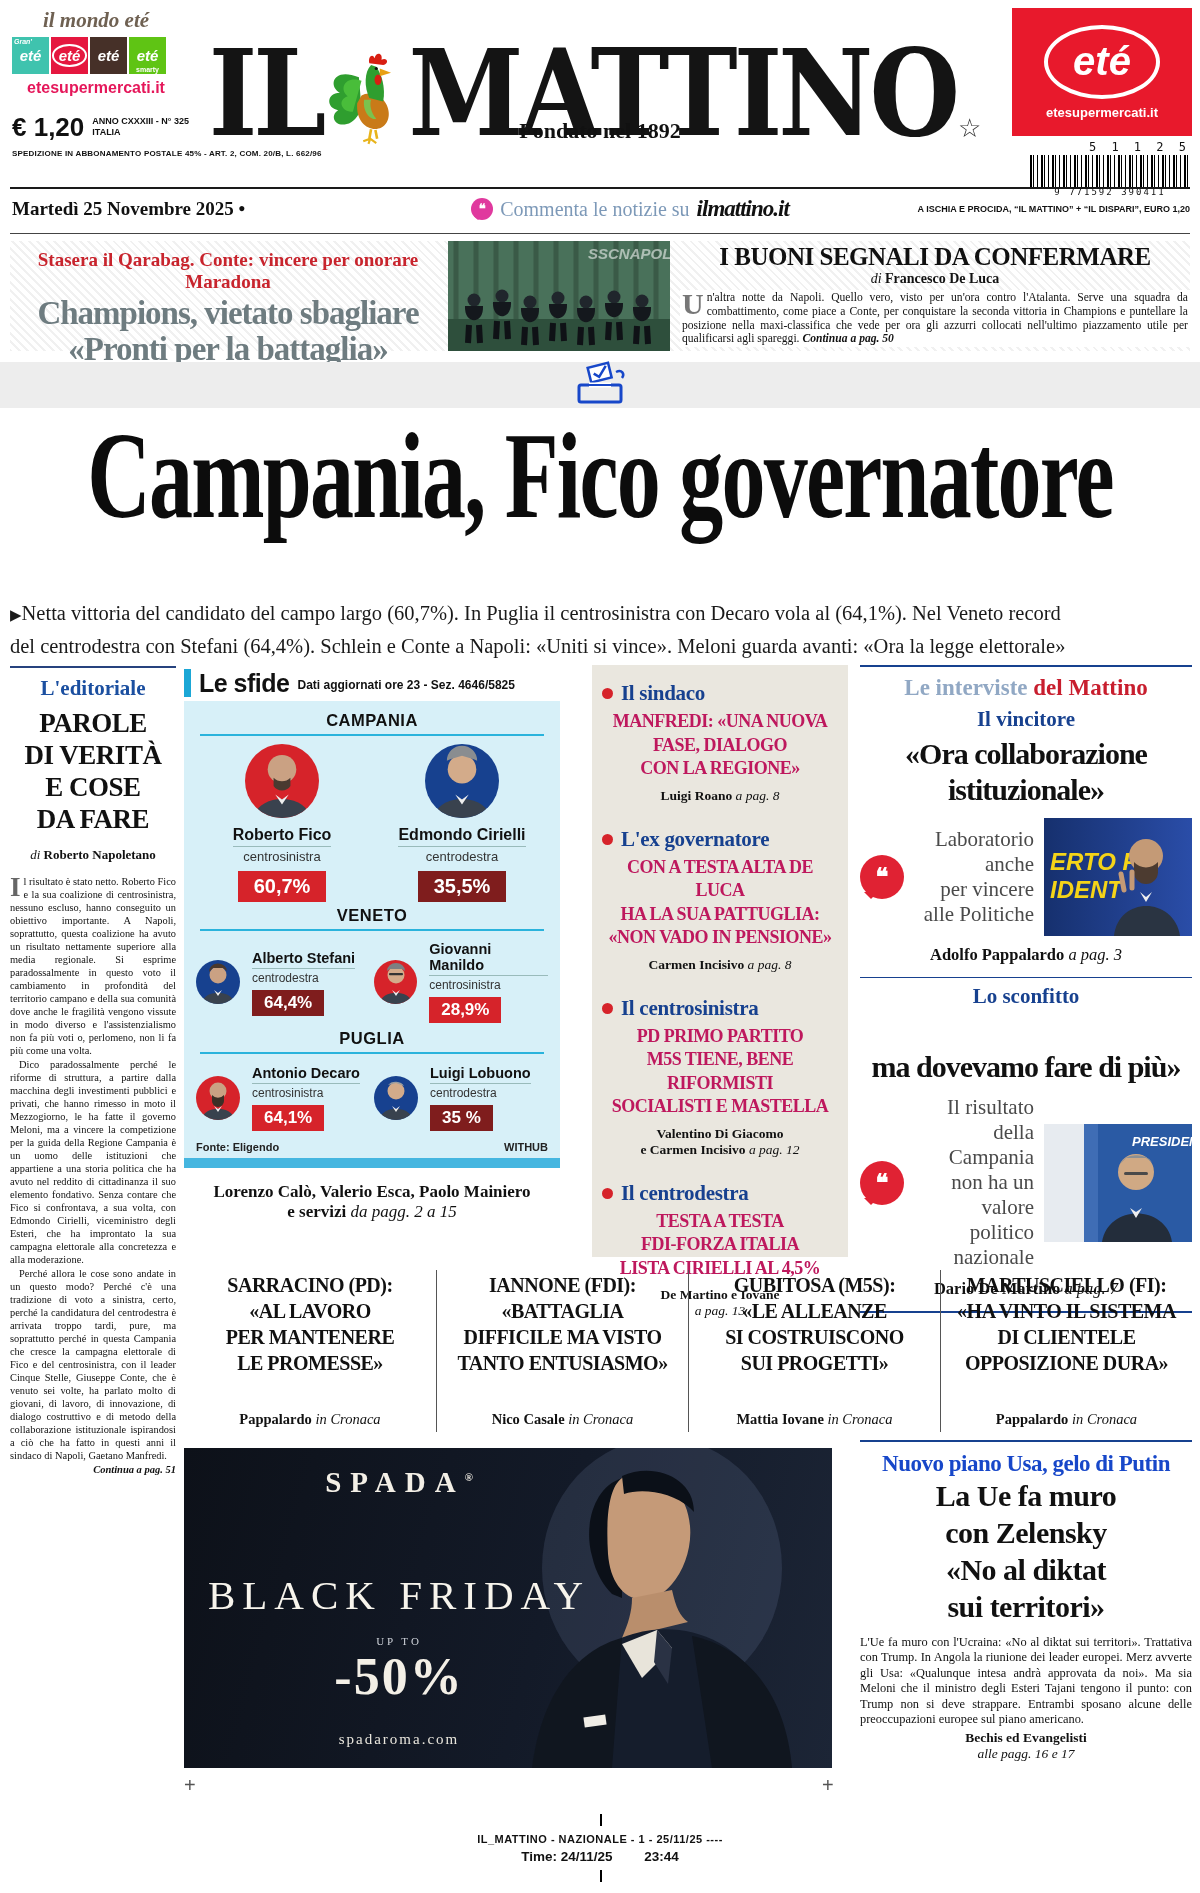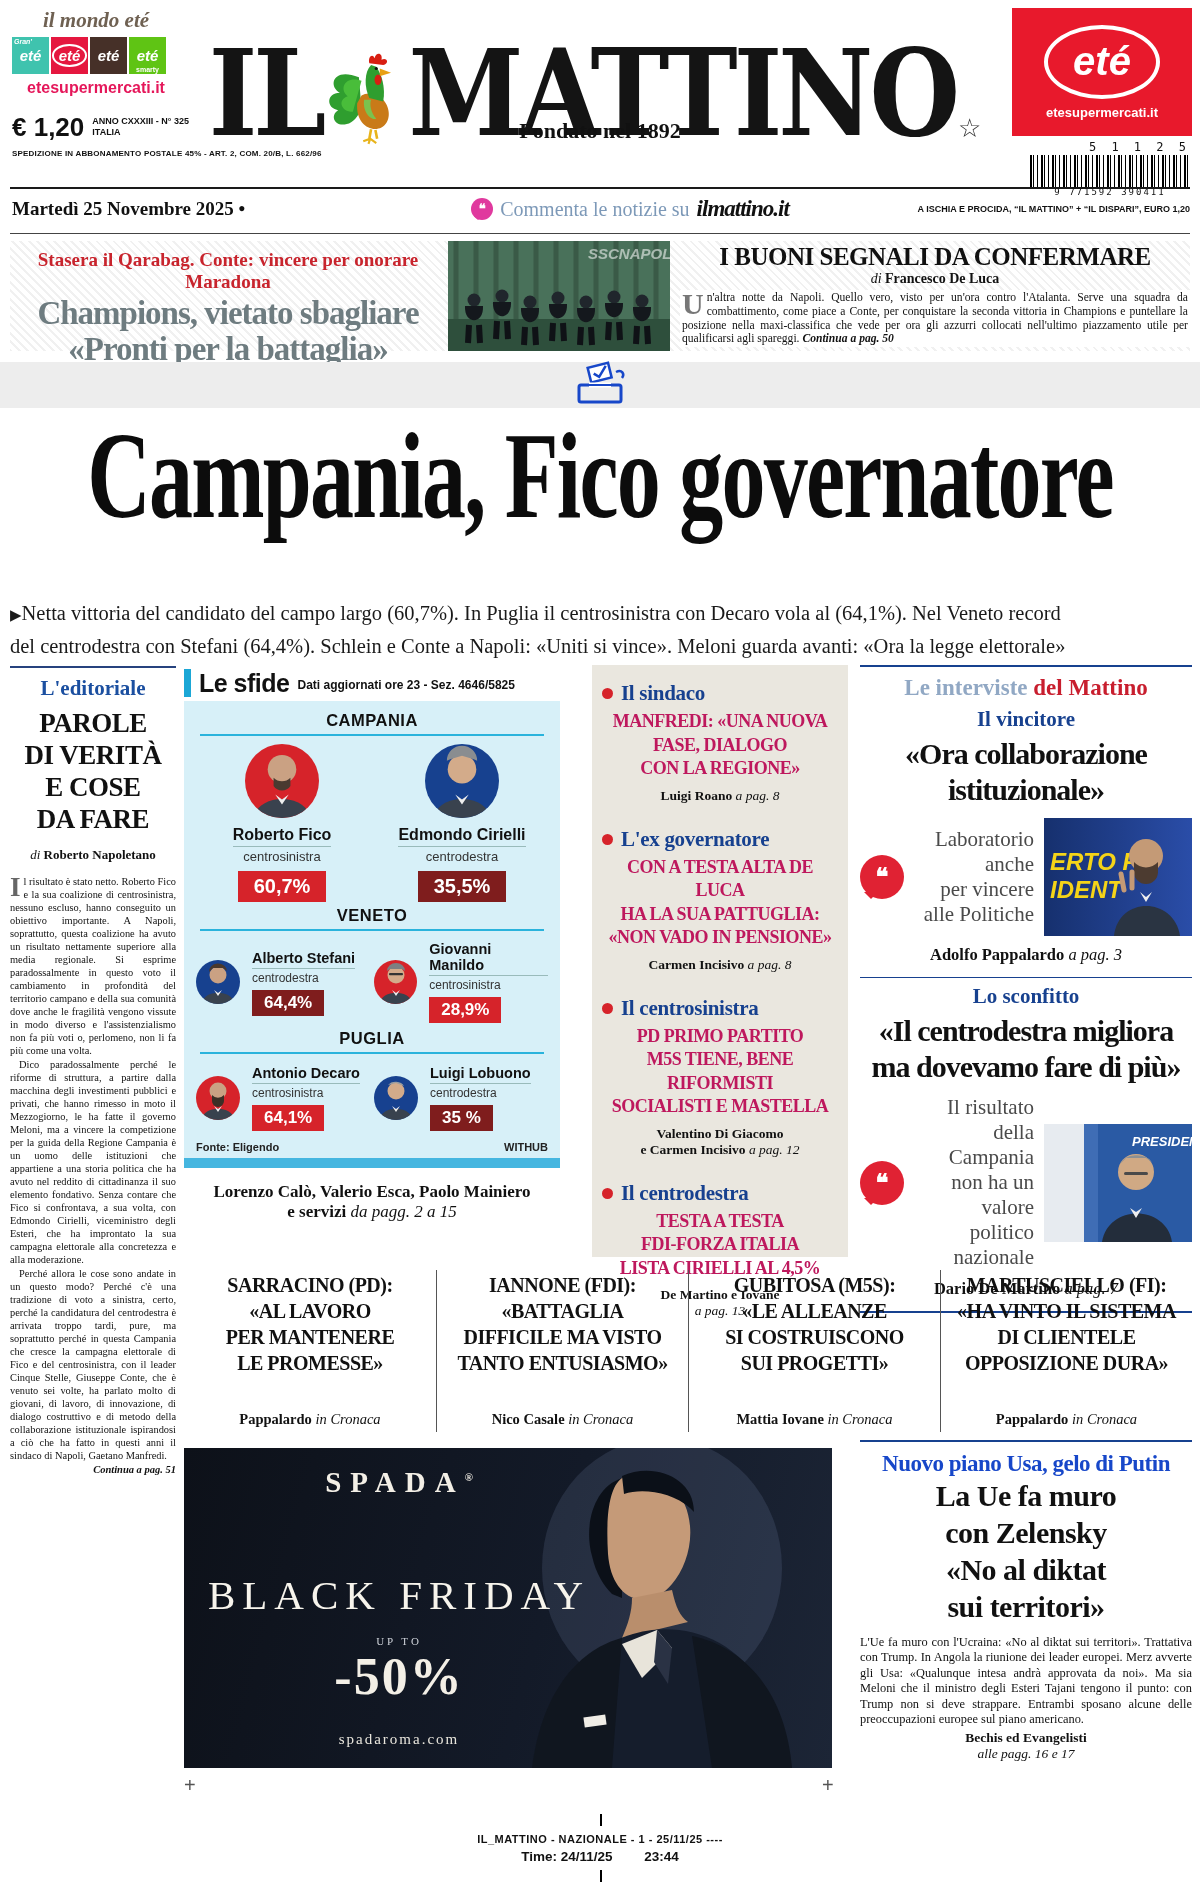--- a/index.html
+++ b/index.html
@@ -581,21 +581,21 @@
       </div>
     </div>
     <div class="iv-by">
       <span class="b">Adolfo Pappalardo</span>
       <span class="i">a pag. 3</span>
     </div>
     <div class="iv-div"></div>
 
     <div class="iv-tag">Lo sconfitto</div>
     <div class="iv-quote">
-      <span>«Il centrodestra migliora</span><br>
+      <br>
       <span>ma dovevamo fare di più»</span>
     </div>
     <div class="iv-media">
       <span class="qbubble">❝</span>
       <div class="iv-pull">
         <span>Il risultato</span><br>
         <span>della Campania</span><br>
         <span>non ha un valore</span><br>
         <span>politico nazionale</span>
       </div>

